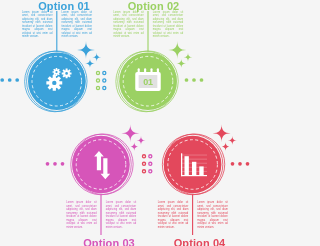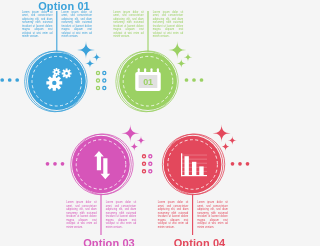--- a/index.html
+++ b/index.html
@@ -107,16 +107,17 @@
   <div class="txtblock" style="left:61.5px;top:10.5px;color:#3ba2da">Lorem ipsum dolor sit amet, sed consectetuer adipiscing elit, sed diam nonummy nibh euismod tincidunt ut laoreet dolore magna aliquam erat volutpat ut wisi enim ad minim veniam.</div>
   <div class="txtblock" style="left:113.2px;top:10.5px;color:#9bd163">Lorem ipsum dolor sit amet, sed consectetuer adipiscing elit, sed diam nonummy nibh euismod tincidunt ut laoreet dolore magna aliquam erat volutpat ut wisi enim ad minim veniam.</div>
   <div class="txtblock" style="left:152.7px;top:10.5px;color:#9bd163">Lorem ipsum dolor sit amet, sed consectetuer adipiscing elit, sed diam nonummy nibh euismod tincidunt ut laoreet dolore magna aliquam erat volutpat ut wisi enim ad minim veniam.</div>
   <div class="txtblock" style="left:66.2px;top:201px;color:#d655b9">Lorem ipsum dolor sit amet, sed consectetuer adipiscing elit, sed diam nonummy nibh euismod tincidunt ut laoreet dolore magna aliquam erat volutpat ut wisi enim ad minim veniam.</div>
   <div class="txtblock" style="left:105.7px;top:201px;color:#d655b9">Lorem ipsum dolor sit amet, sed consectetuer adipiscing elit, sed diam nonummy nibh euismod tincidunt ut laoreet dolore magna aliquam erat volutpat ut wisi enim ad minim veniam.</div>
   <div class="txtblock" style="left:157.8px;top:201px;color:#e3485c">Lorem ipsum dolor sit amet, sed consectetuer adipiscing elit, sed diam nonummy nibh euismod tincidunt ut laoreet dolore magna aliquam erat volutpat ut wisi enim ad minim veniam.</div>
   <div class="txtblock" style="left:197.3px;top:201px;color:#e3485c">Lorem ipsum dolor sit amet, sed consectetuer adipiscing elit, sed diam nonummy nibh euismod tincidunt ut laoreet dolore magna aliquam erat volutpat ut wisi enim ad minim veniam.</div>
 
   <div class="cal-num" style="left:140.0px;top:76.6px;color:#9bd163">01</div>
   <div class="title" style="left:38.2px;top:-0.5px;color:#3ba2da">Option 01</div>
+  <div class="title" style="left:127.7px;top:-0.5px;color:#9bd163">Option 02</div>
   <div class="title" style="left:83.2px;top:236.8px;color:#d655b9">Option 03</div>
   <div class="title" style="left:173.7px;top:236.8px;color:#e3485c">Option 04</div>
 
 </div>
 
 </body></html>

